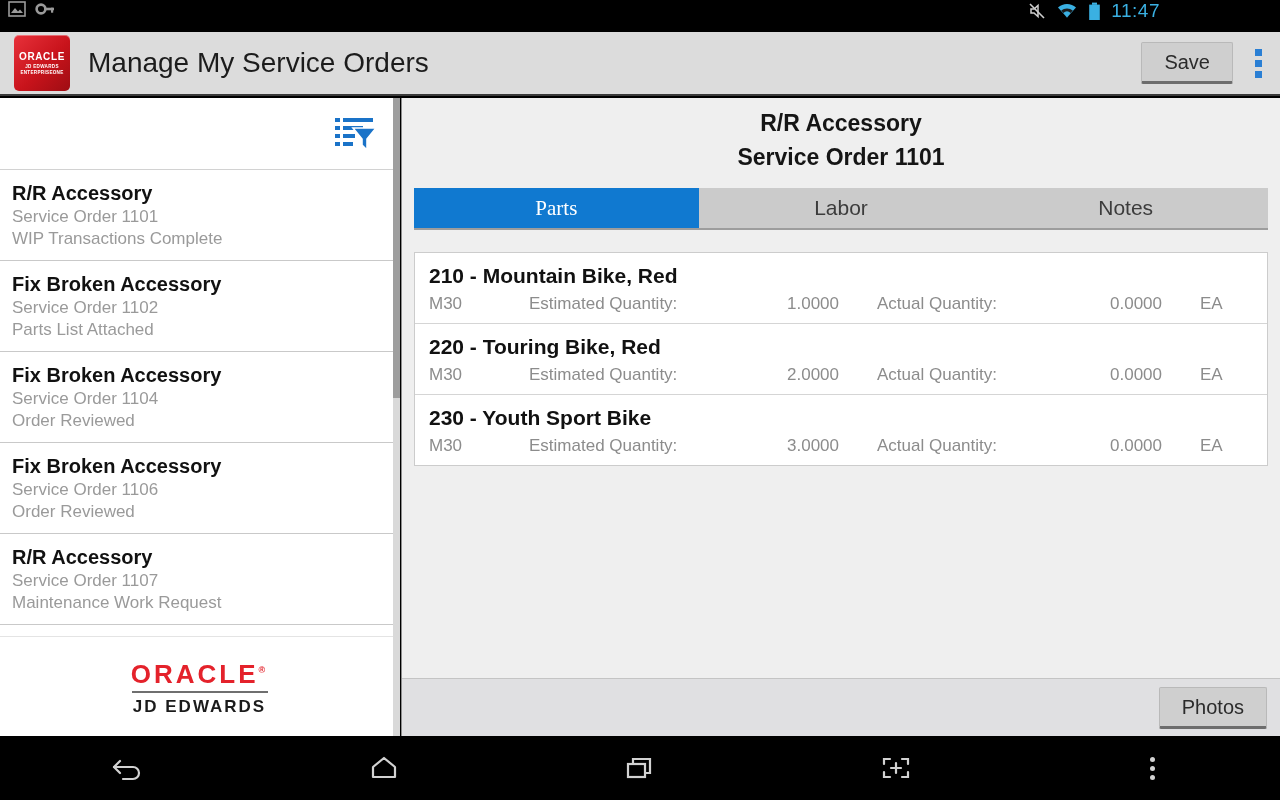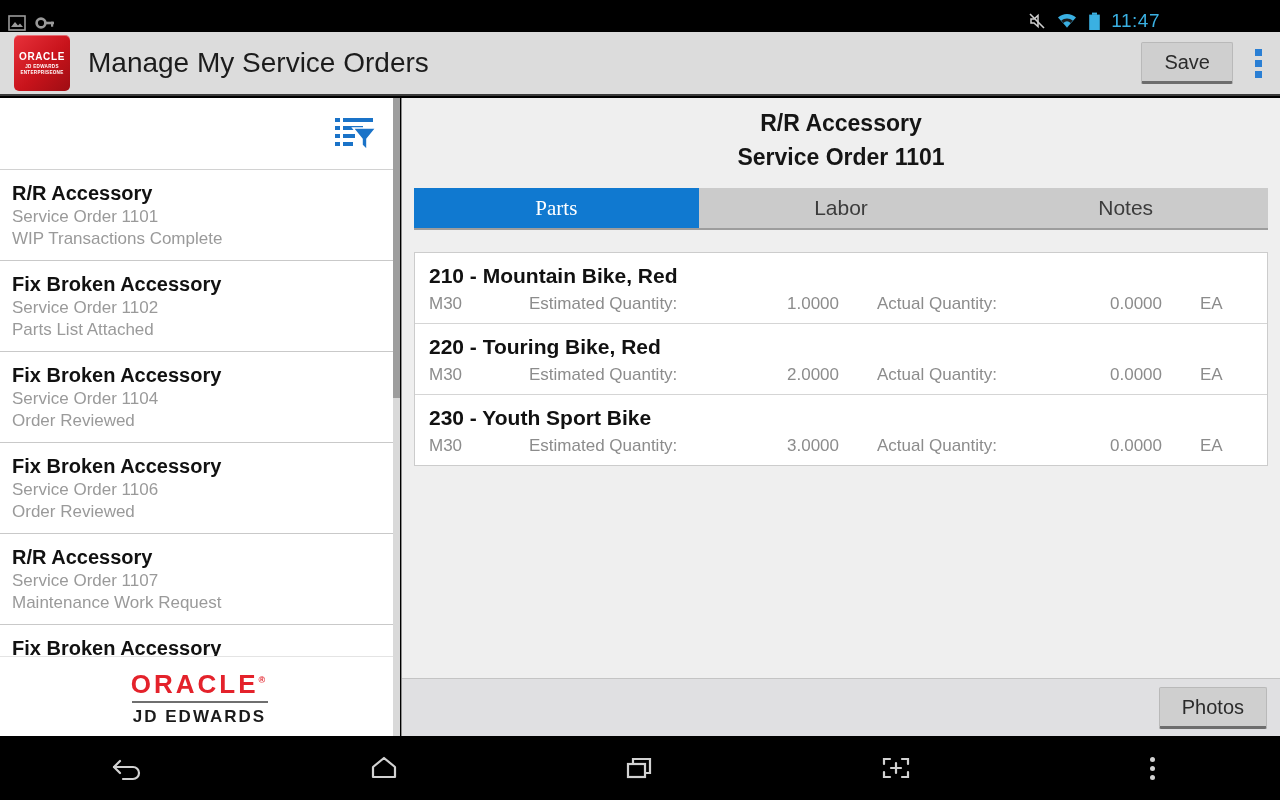--- a/index.html
+++ b/index.html
@@ -7,21 +7,21 @@
     width: 1280px; height: 800px;
     background: #000;
     font-family: "Liberation Sans", sans-serif;
     overflow: hidden;
   }
   #root { position: relative; width: 1280px; height: 800px; }
 
   
   .statusbar {
     position: absolute; top: 0; left: 0; width: 1172px; height: 32px;
-    background: #000; display: flex; align-items: flex-end;
+    background: #000; display: flex; align-items: flex-start;
   }
   .sb-left { display: flex; align-items: center; gap: 9px; padding-left: 8px; }
   .sb-right { margin-left: auto; display: flex; align-items: center; gap: 10px; padding-right: 12px; }
   .sb-clock { color: #3ab0e2; font-size: 19px; letter-spacing: .5px; }
 
   
   .appbar {
     position: absolute; top: 32px; left: 0; width: 1280px; height: 64px;
     background: #dcdcdc; border-bottom: 2px solid #3a3a3a;
     display: flex; align-items: center;
@@ -56,21 +56,21 @@
   .list-item { padding: 10px 0 10px 12px; border-bottom: 1px solid #c9c9c9; background: #fff; }
   .li-title { font-size: 20px; font-weight: bold; color: #111; line-height: 26px; }
   .li-sub { font-size: 17px; color: #9a9a9a; line-height: 22px; }
   .scroll-track {
     position: absolute; top: 98px; left: 393px; width: 7px; height: 638px; background: #d9d9d9;
   }
   .scroll-thumb { position: absolute; top: 0; left: 0; width: 7px; height: 300px; background: #9e9e9e; }
 
   
   .logo-overlay {
-    position: absolute; bottom: 0; left: 0; width: 399px; height: 80px;
+    position: absolute; bottom: 0; left: 0; width: 399px; height: 100px;
     background: #fff; display: flex; flex-direction: column;
     align-items: center; justify-content: center; border-top: 1px solid #e4e4e4;
   }
   .logo-oracle { color: #e4222b; font-size: 26px; font-weight: bold; letter-spacing: 3px; line-height: 28px; }
   .logo-oracle sup { font-size: 9px; vertical-align: super; }
   .logo-rule { width: 136px; height: 2px; background: #6f6f6f; margin: 3px 0 4px; }
   .logo-jde { color: #1b1b1b; font-size: 17px; font-weight: bold; letter-spacing: 2px; }
 
   
   .detail {

